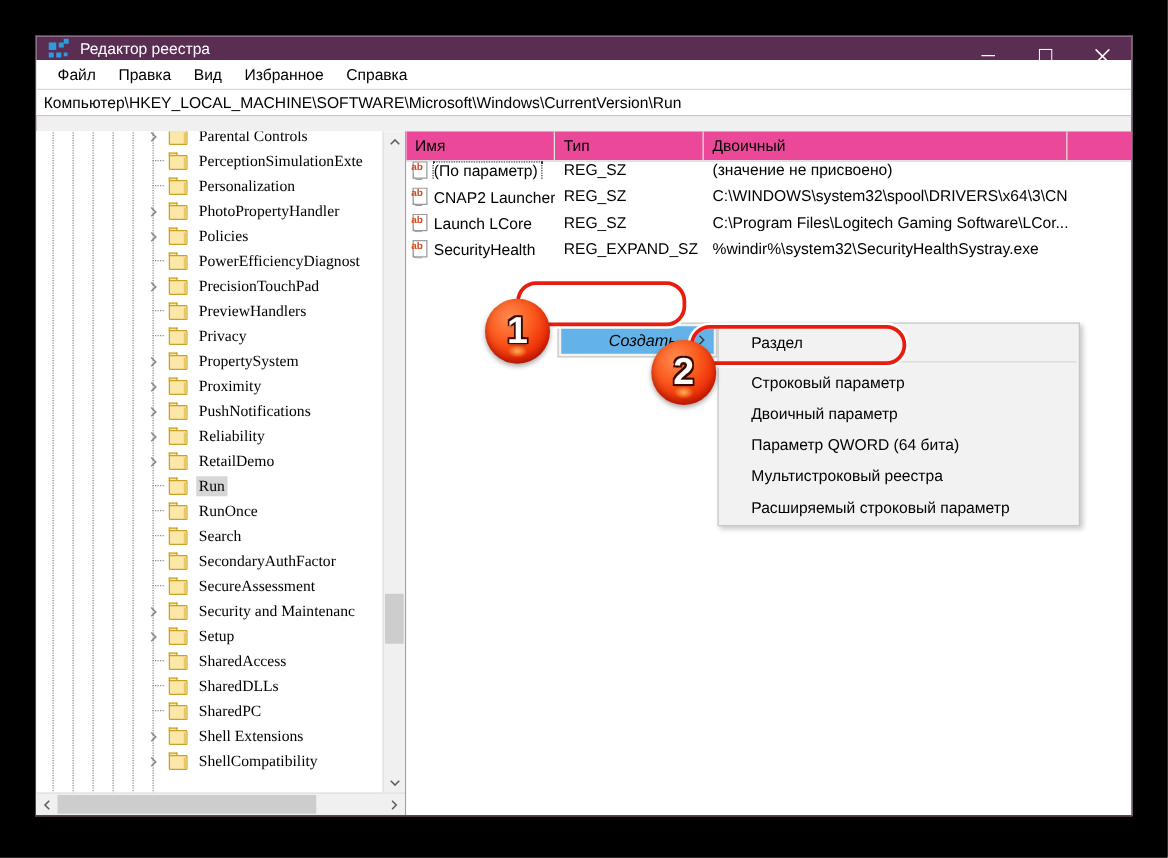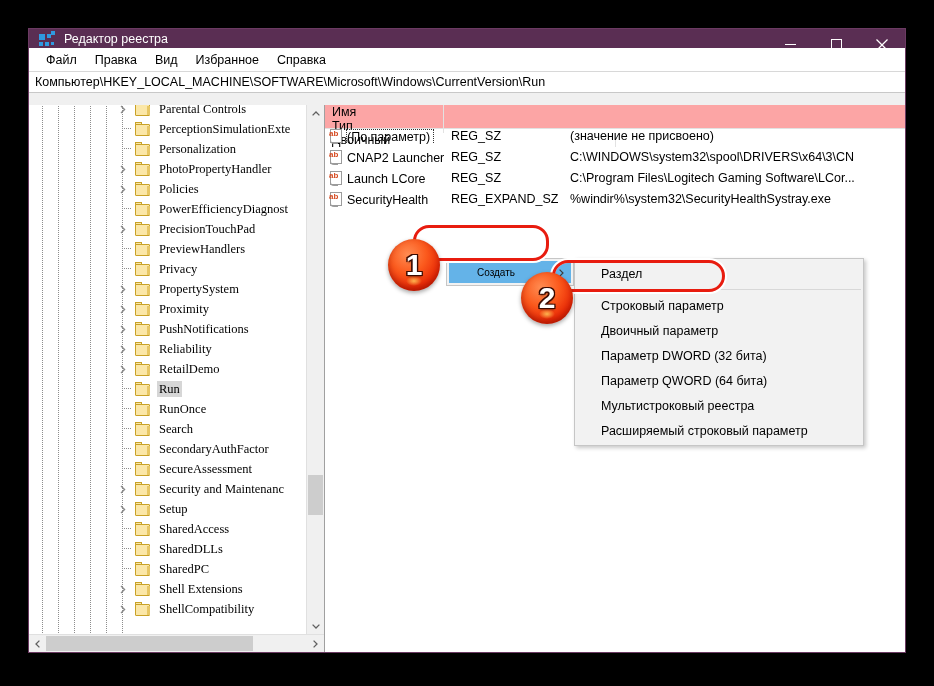--- a/index.html
+++ b/index.html
@@ -297,24 +297,23 @@
   
   .right-pane {
     position: relative;
     flex: 1 1 auto;
     background: #ffffff;
     overflow: hidden;
   }
   .lv-header {
     position: relative;
     height: 23px;
-    background: #fca5a5;
+    background: #ec4899;
     border-bottom: 1px solid #e2e2e2;
     display: flex;
-    flex-direction: column;
   }
   .lv-col {
     position: relative;
     font-size: 12.5px;
     color: #000000;
     display: flex;
     align-items: center;
     padding-left: 7px;
     box-sizing: border-box;
     border-right: 1px solid #e2e2e2;
@@ -400,23 +399,24 @@
     left: 2px;
     top: 2px;
     right: 2px;
     bottom: 2px;
     background: #64b3e8;
     display: flex;
     align-items: center;
     cursor: default;
   }
   .ctx-parent-item .lbl {
-    font-size: 10px;
+    font-size: 13px;
     color: #000000;
-    margin-left: 28px;
+    margin-left: 38px;
+    font-style: italic;
   }
   .ctx-parent-item .arrow {
     position: absolute;
     right: 7px;
     top: 50%;
     transform: translateY(-50%);
   }
 
   
   .ctx-sub {
@@ -958,23 +958,20 @@
             <span>Раздел</span>
           </div>
           <div class="ctx-sep"></div>
           <div class="ctx-item">
             <span>Строковый параметр</span>
           </div>
           <div class="ctx-item">
             <span>Двоичный параметр</span>
           </div>
           <div class="ctx-item">
-            <span>Параметр DWORD (32 бита)</span>
-          </div>
-          <div class="ctx-item">
             <span>Параметр QWORD (64 бита)</span>
           </div>
           <div class="ctx-item">
             <span>Мультистроковый реестра</span>
           </div>
           <div class="ctx-item">
             <span>Расширяемый строковый параметр</span>
           </div>
         </div>
     </div>

